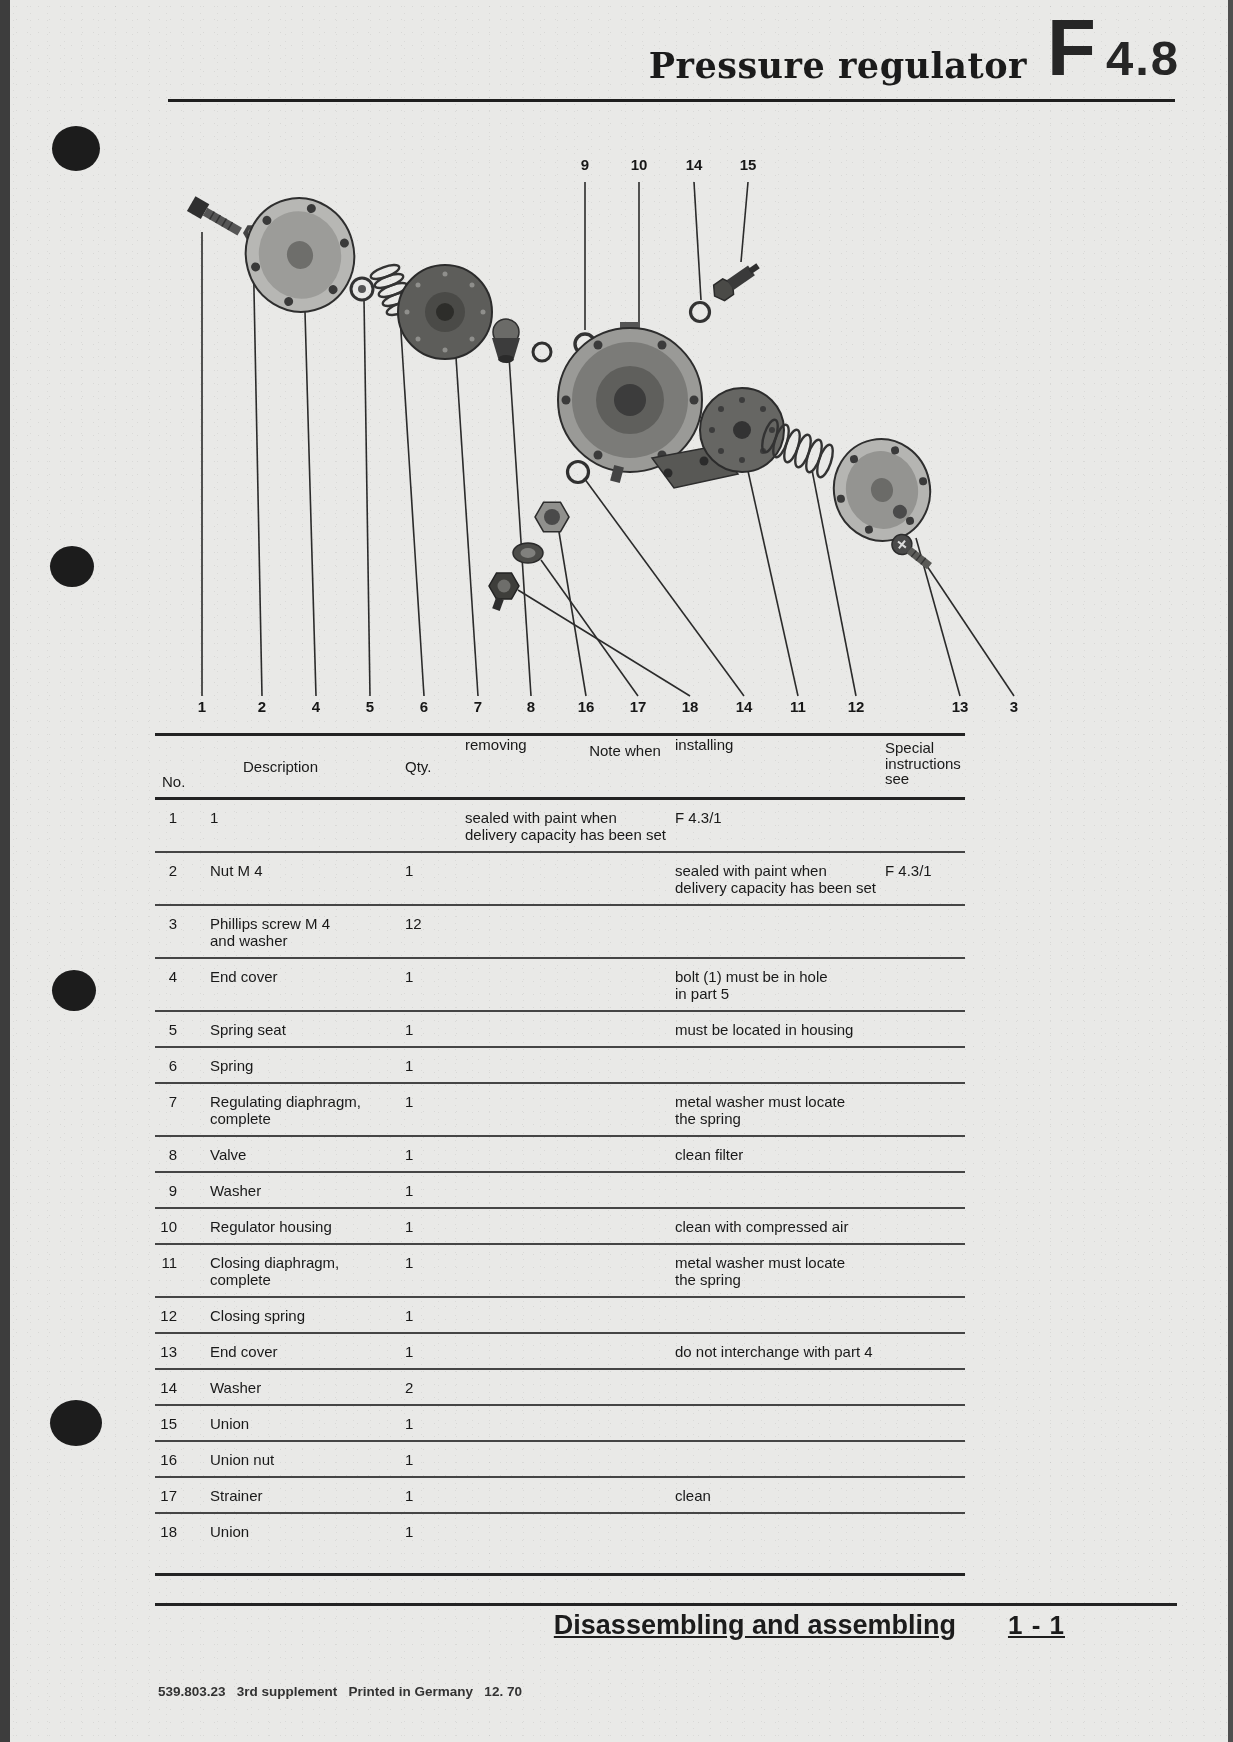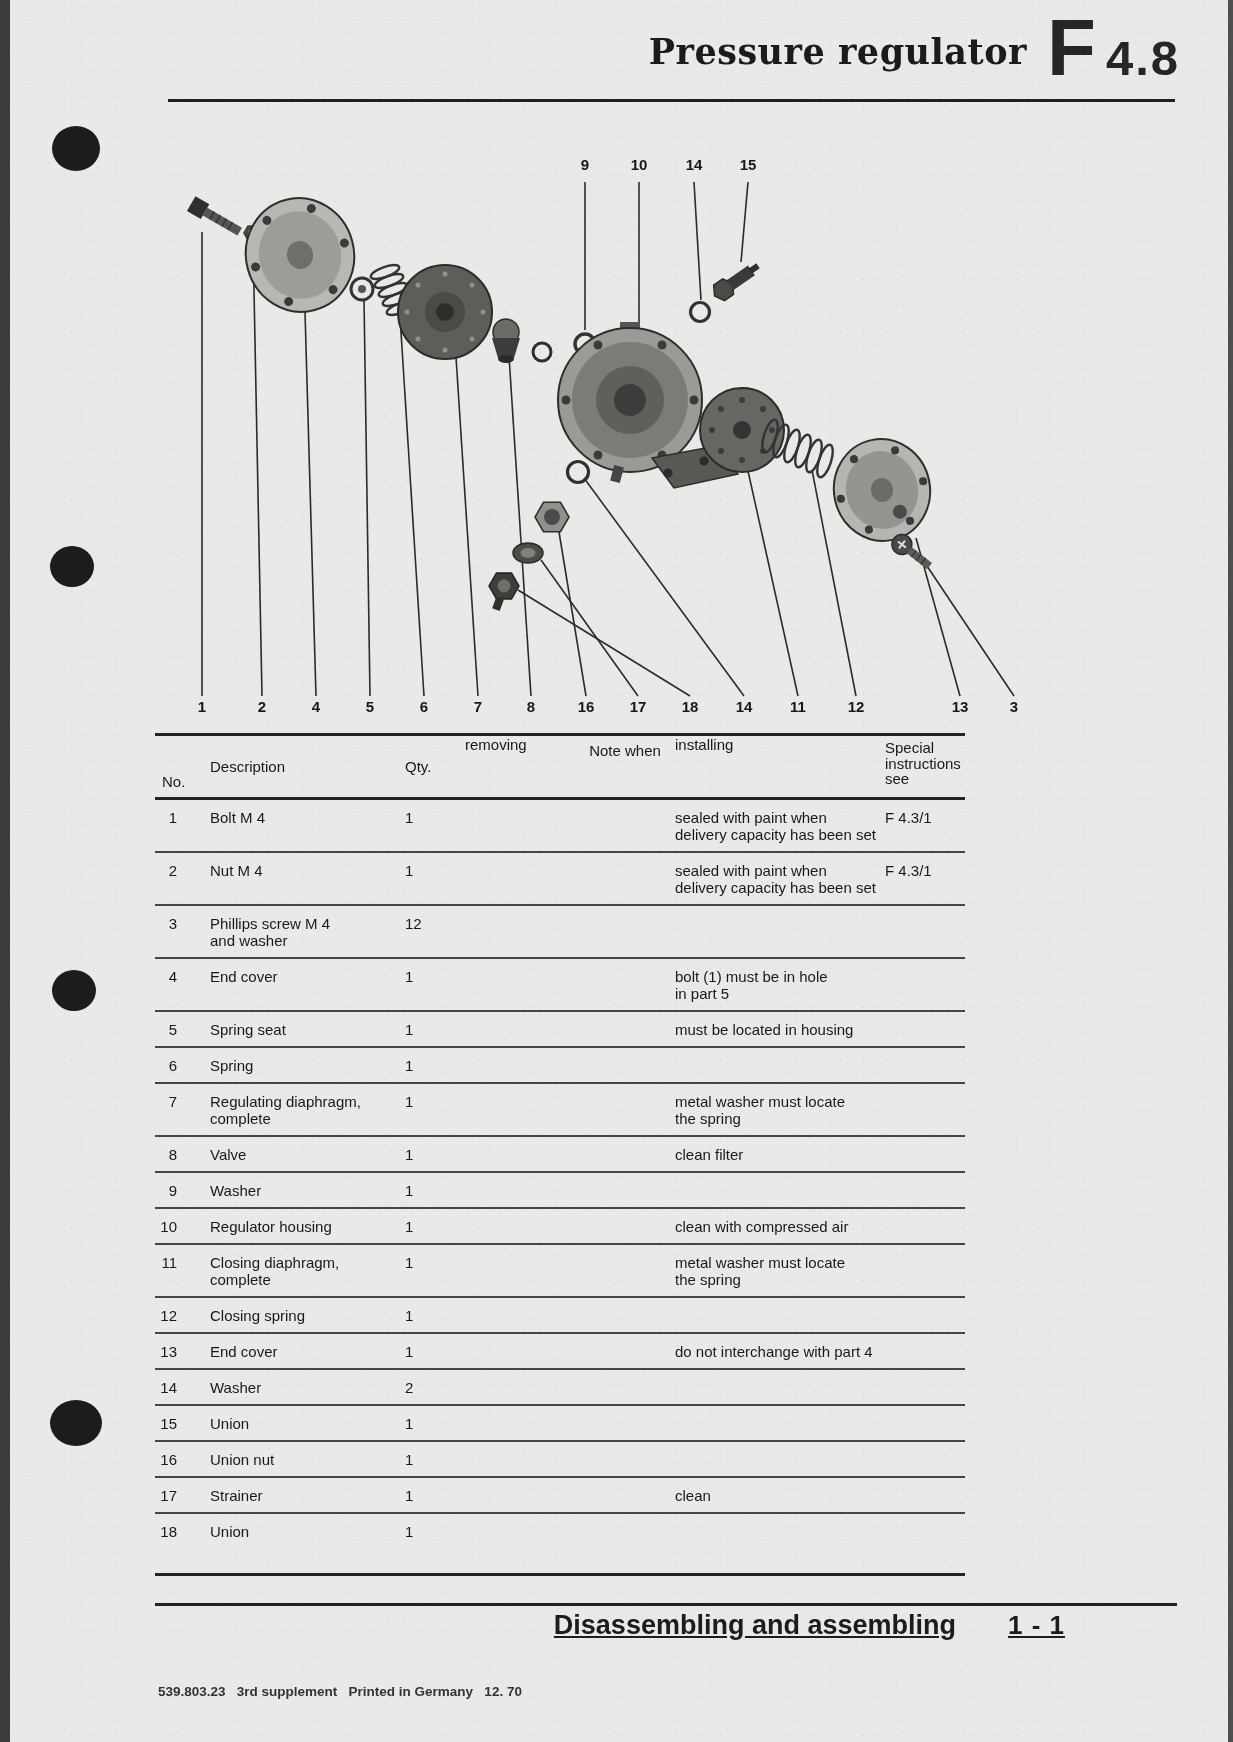--- a/index.html
+++ b/index.html
@@ -16,39 +16,39 @@
   }
   
   .edge-left{position:absolute;left:0;top:0;width:10px;height:1742px;background:#3d3d3d;}
   .edge-right{position:absolute;right:0;top:0;width:5px;height:1742px;background:#4f4f4f;}
   .punch{position:absolute;background:#1c1c1c;border-radius:50%;}
   .p1{left:52px;top:126px;width:48px;height:45px;}
   .p2{left:50px;top:546px;width:44px;height:41px;}
   .p3{left:52px;top:970px;width:44px;height:41px;}
   .p4{left:50px;top:1400px;width:52px;height:46px;}
   
-  .masthead{position:absolute;top:16px;left:0;width:1180px;display:flex;justify-content:flex-end;align-items:center;gap:20px;}
+  .masthead{position:absolute;top:16px;left:0;width:1180px;display:flex;justify-content:flex-end;align-items:flex-end;gap:20px;}
   .mast-title{font-family:"DejaVu Serif",serif;font-weight:700;font-size:35px;letter-spacing:.5px;color:#1b1b1b;}
   .mast-code{display:flex;align-items:baseline;gap:10px;color:#262626;}
   .code-letter{font-weight:700;font-size:80px;line-height:.8;}
   .code-number{font-weight:700;font-size:49px;letter-spacing:2px;}
   .head-rule{position:absolute;left:168px;top:99px;width:1007px;height:3px;background:#1f1f1f;}
   
   .diagram{position:absolute;left:0;top:0;width:1233px;height:740px;}
   .diagram svg{position:absolute;left:140px;top:110px;}
   .callout{position:absolute;transform:translateX(-50%);font-weight:700;font-size:15px;color:#171717;white-space:nowrap;}
   .callout.top{top:156px;}
   .callout.bottom{top:698px;}
   
   .parts-table{position:absolute;left:155px;top:733px;width:810px;font-size:15px;line-height:17px;color:#191919;}
   .t-head{position:relative;height:67px;box-sizing:border-box;border-top:3px solid #232323;border-bottom:3px solid #232323;
     display:grid;grid-template-columns:50px 195px 60px 210px 210px 85px;}
   .t-head .h-cell{padding-left:5px;}
   .h-no{padding-top:37px;padding-left:7px !important;}
-  .h-desc{padding-top:22px;}
+  .h-desc{padding-top:22px;margin-left:33px;}
   .h-qty{padding-top:22px;}
   .h-removing,.h-installing{}
   .h-special{padding-top:4px;white-space:pre-line;line-height:15.5px;}
   .h-notewhen{position:absolute;left:305px;top:6px;width:330px;text-align:center;}
   .t-row{display:grid;grid-template-columns:50px 195px 60px 210px 210px 85px;border-bottom:2px solid #454545;}
   .t-row:last-child{border-bottom:3px solid #232323;}
   .t-row > div{padding:9px 4px 8px 5px;}
   .t-row:last-child > div{padding-bottom:33px;}
   .cell-no{text-align:right;padding-right:28px !important;}
   .cell-desc,.cell-installing{white-space:pre-line;}
@@ -301,21 +301,20 @@
       <div class="h-cell h-removing">removing</div>
       <div class="h-cell h-installing">installing</div>
       <div class="h-cell h-special">Special
 instructions
 see</div>
       <div class="h-notewhen">Note when</div>
     </div>
     <div id="table-rows">
     <div class="t-row">
       <div class="cell-no">1</div>
-      <div class="cell-desc">Bolt M 4</div>
       <div class="cell-qty">1</div>
       <div class="cell-removing"></div>
       <div class="cell-installing">sealed with paint when
 delivery capacity has been set</div>
       <div class="cell-special">F 4.3/1</div>
     </div>
 
     <div class="t-row">
       <div class="cell-no">2</div>
       <div class="cell-desc">Nut M 4</div>

